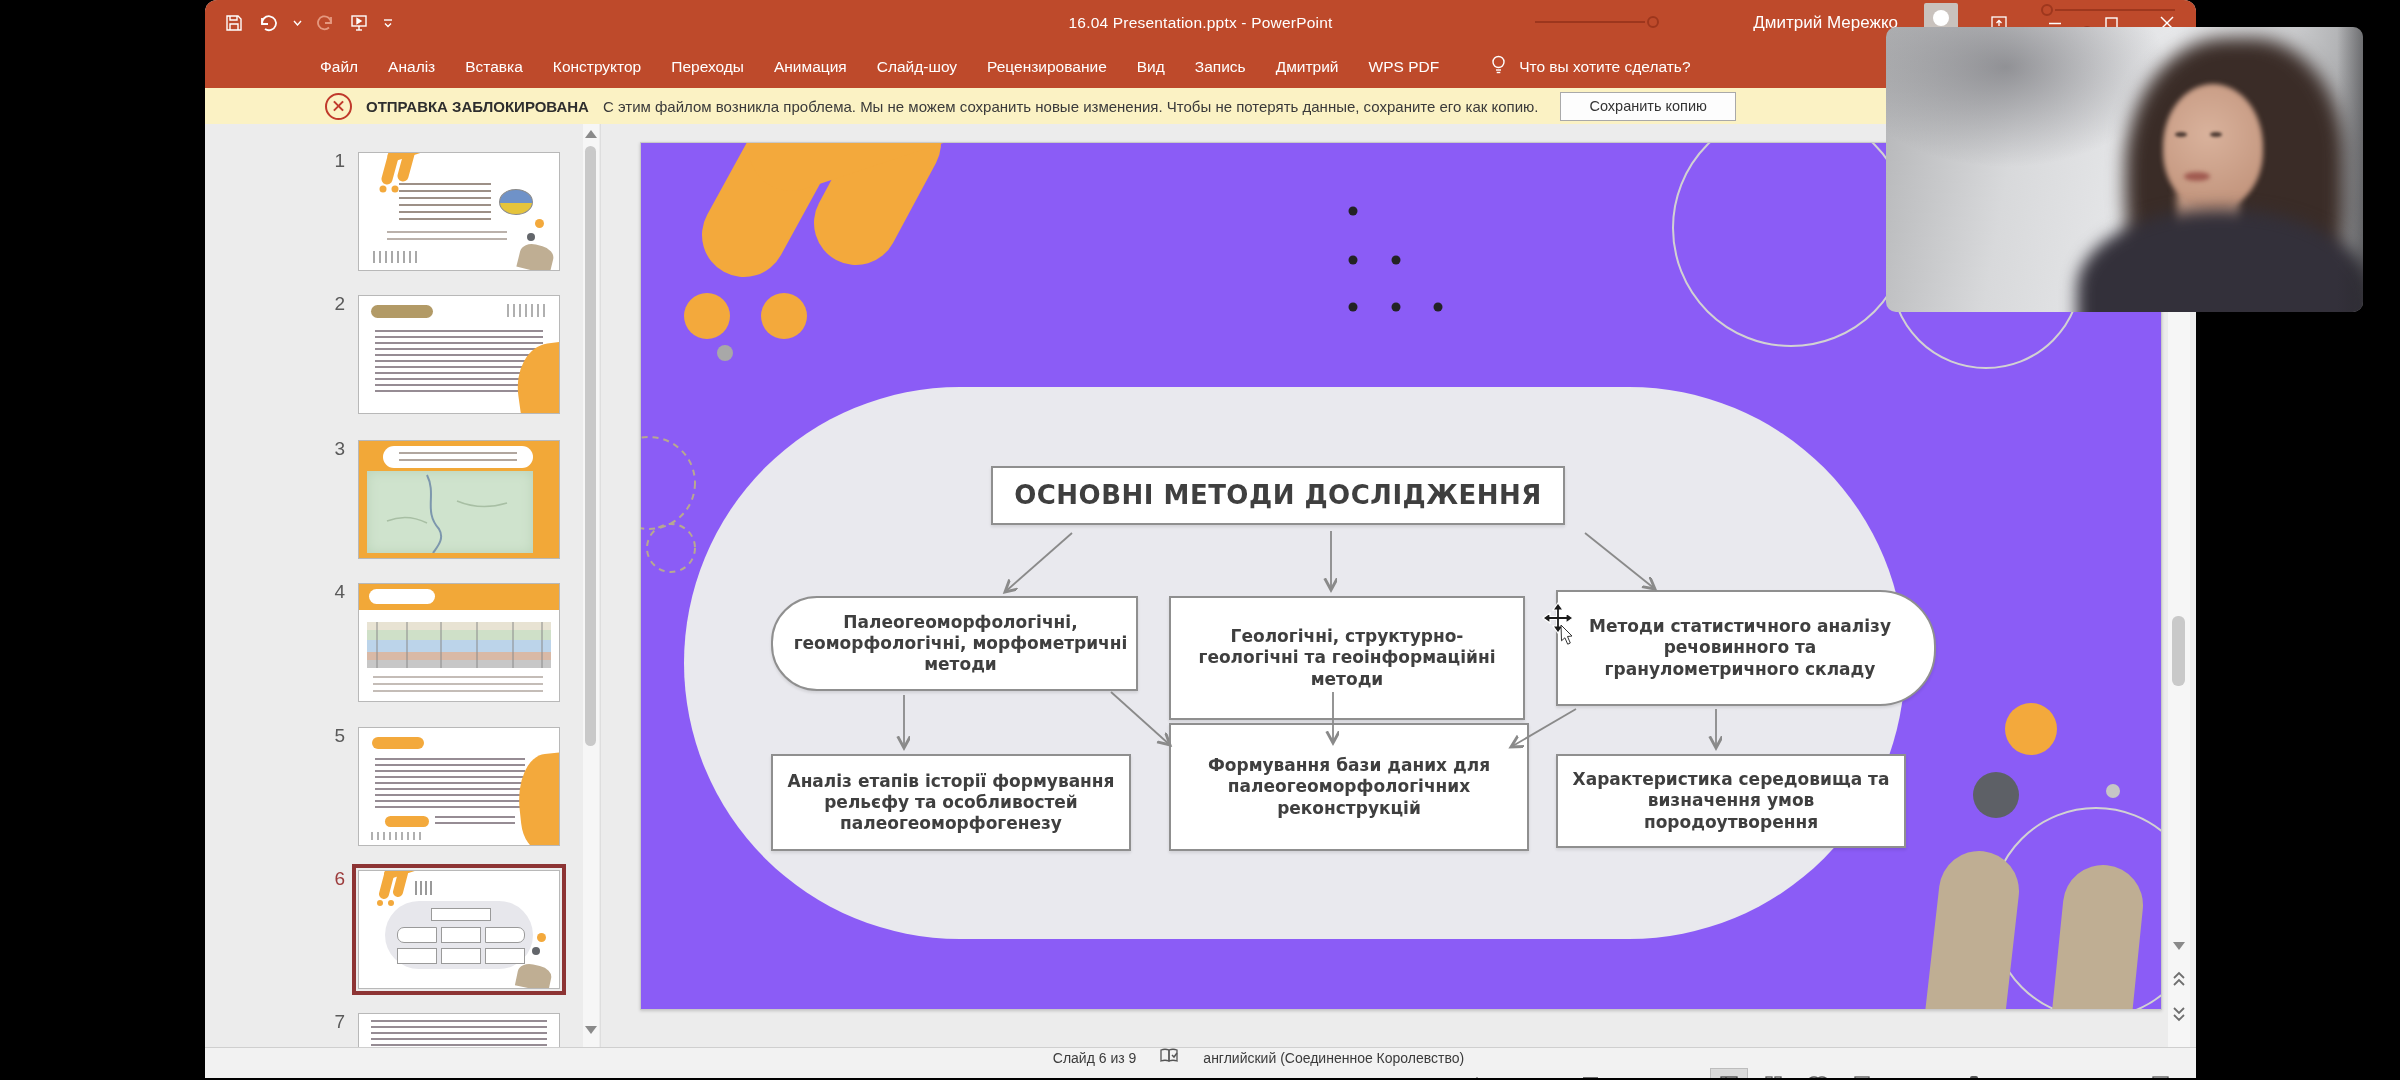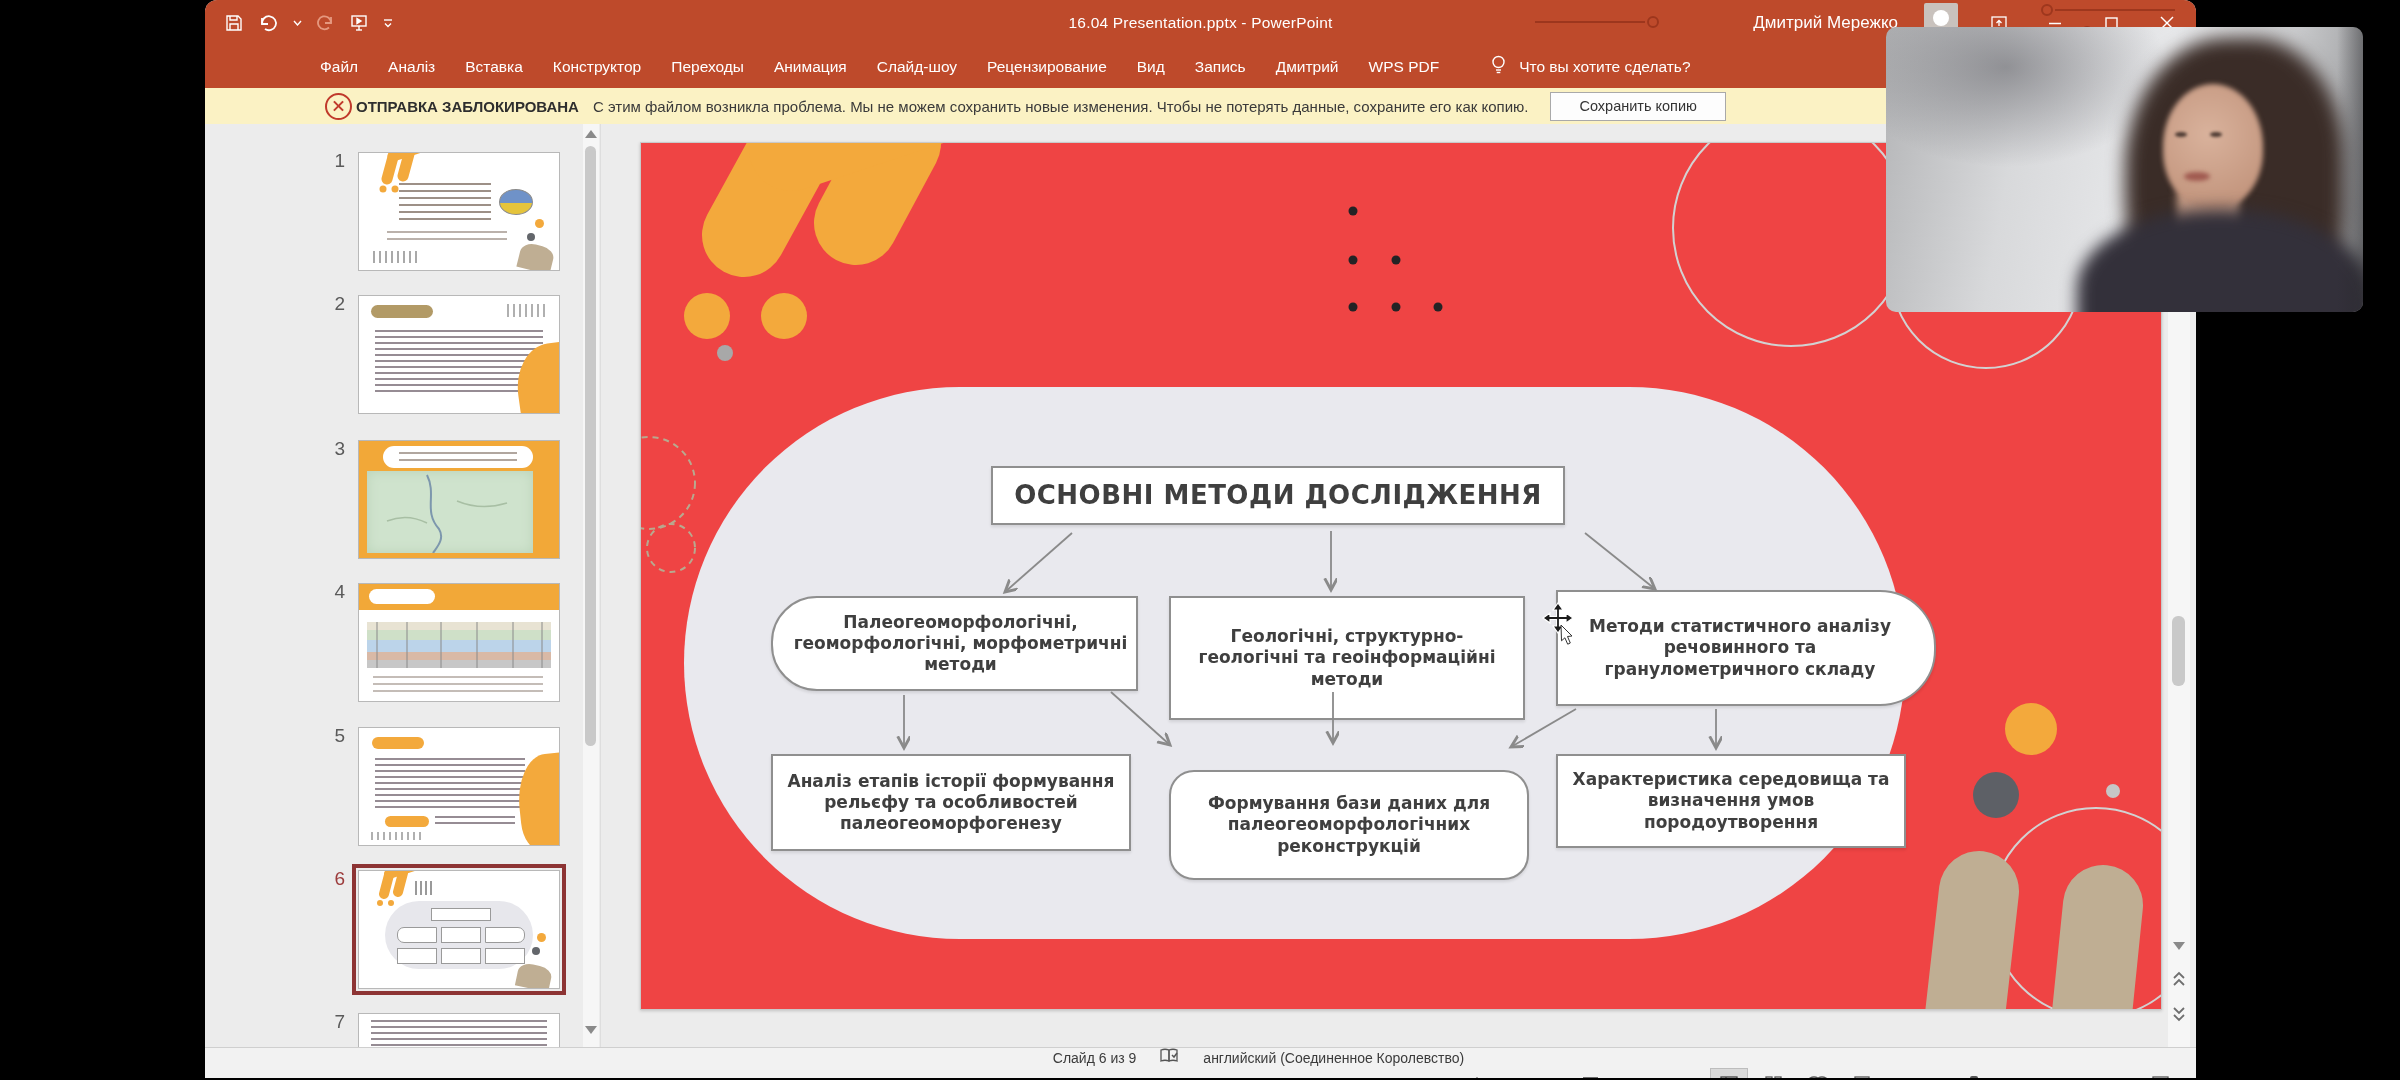--- a/index.html
+++ b/index.html
@@ -30,21 +30,21 @@
   .menu-tabs{display:flex;margin-left:100px;}
   .menu-tab{color:#fff;font-size:15.5px;padding:0 15px;line-height:42px;white-space:nowrap;cursor:default;}
   .menu-search{display:flex;align-items:center;gap:12px;margin-left:36px;color:#fff;font-size:15.5px;white-space:nowrap;}
 
   
   .warnbar{left:0;top:88px;width:1991px;height:36px;background:#FBF2C4;display:flex;align-items:center;
            border-bottom:1px solid #e4d9a5;}
   .warn-x{margin-left:120px;width:23px;height:23px;border:2px solid #c0392b;border-radius:50%;position:relative;flex:none;}
   .warn-x:before,.warn-x:after{content:"";position:absolute;left:5px;top:10.5px;width:13px;height:2px;background:#c0392b;}
   .warn-x:before{transform:rotate(45deg);} .warn-x:after{transform:rotate(-45deg);}
-  .warn-label{font-weight:bold;font-size:15px;color:#2e2e2e;margin-left:4px;white-space:nowrap;}
+  .warn-label{font-weight:bold;font-size:15px;color:#2e2e2e;margin-left:14px;white-space:nowrap;}
   .warn-msg{font-size:15px;color:#3a3a3a;margin-left:14px;white-space:nowrap;}
   .warn-btn{margin-left:22px;height:27px;padding:0 28px;background:#fdfdfd;border:1px solid #a9a9a9;
             font-size:14.5px;color:#333;display:flex;align-items:center;white-space:nowrap;}
 
   
   .workspace{left:0;top:124px;width:1991px;height:923px;background:#ECECEC;}
   .panel-divider{left:395px;top:0;width:1px;height:923px;background:#dedede;}
 
   
   .sl-num{width:28px;text-align:right;font-size:19px;color:#5a5a5a;}
@@ -55,32 +55,32 @@
   .ftxt{background:repeating-linear-gradient(to bottom,#9d9087 0 2px,transparent 2px 7px);}
   .ftxt2{background:repeating-linear-gradient(to bottom,#968c94 0 2px,transparent 2px 6px);}
 
   
   .sb-track{background:#f6f6f6;}
   .sb-thumb{background:#c9c9c9;border-radius:6px;}
   .sb-arrow{width:0;height:0;border-left:6px solid transparent;border-right:6px solid transparent;}
   .sb-up{border-bottom:8px solid #8a8a8a;} .sb-down{border-top:8px solid #8a8a8a;}
 
   
-  .slide{left:435px;top:18px;width:1520px;height:866px;background:#ef4444;border:1px solid #c9c9c9;
+  .slide{left:435px;top:18px;width:1520px;height:866px;background:#8b5cf6;border:1px solid #c9c9c9;
          overflow:hidden;box-shadow:0 1px 3px rgba(0,0,0,.18);}
   .capsule{left:43px;top:244px;width:1221px;height:552px;border-radius:276px;background:#E9E9EE;}
   .sbox{position:absolute;background:#fff;border:2px solid #8F8F8F;display:flex;align-items:center;
         justify-content:center;text-align:center;color:#3f3f3f;font-family:"DejaVu Sans",sans-serif;
         font-weight:bold;font-size:17px;line-height:1.25;box-shadow:0 2px 3px rgba(0,0,0,.10);}
   .slide-title{left:350px;top:323px;width:570px;height:55px;font-size:26px;letter-spacing:.5px;}
   .mbox1{left:130px;top:453px;width:335px;height:91px;border-radius:46px 0 0 46px;padding:0 8px 0 20px;}
   .mbox2{left:528px;top:453px;width:332px;height:88px;padding:16px 10px;}
   .mbox3{left:915px;top:447px;width:328px;height:112px;border-radius:0 56px 56px 0;padding:0 30px 0 18px;}
   .rbox1{left:130px;top:611px;width:332px;height:93px;padding:0 12px;}
-  .rbox2{left:528px;top:627px;width:332px;height:98px;padding:4px 12px;border-radius:25px;}
+  .rbox2{left:528px;top:580px;width:332px;height:98px;padding:13px 12px;}
   .rbox3{left:915px;top:611px;width:332px;height:90px;padding:0 7px;}
 
   
   .statusbar{left:0;top:1047px;width:1991px;height:31px;background:#F2F2F2;border-top:1px solid #cfcfcf;
              display:flex;align-items:center;font-size:14px;color:#3b3b3b;flex-direction:column;}
   .st-left{display:flex;align-items:center;gap:24px;margin-left:116px;}
   .st-right{display:flex;align-items:center;margin-left:auto;margin-right:18px;gap:8px;}
   .st-item{display:flex;align-items:center;gap:8px;padding:0 14px;height:31px;}
   .view-btn{width:36px;height:29px;display:flex;align-items:center;justify-content:center;}
   .view-btn.on{background:#dadada;border:1px solid #bdbdbd;}

